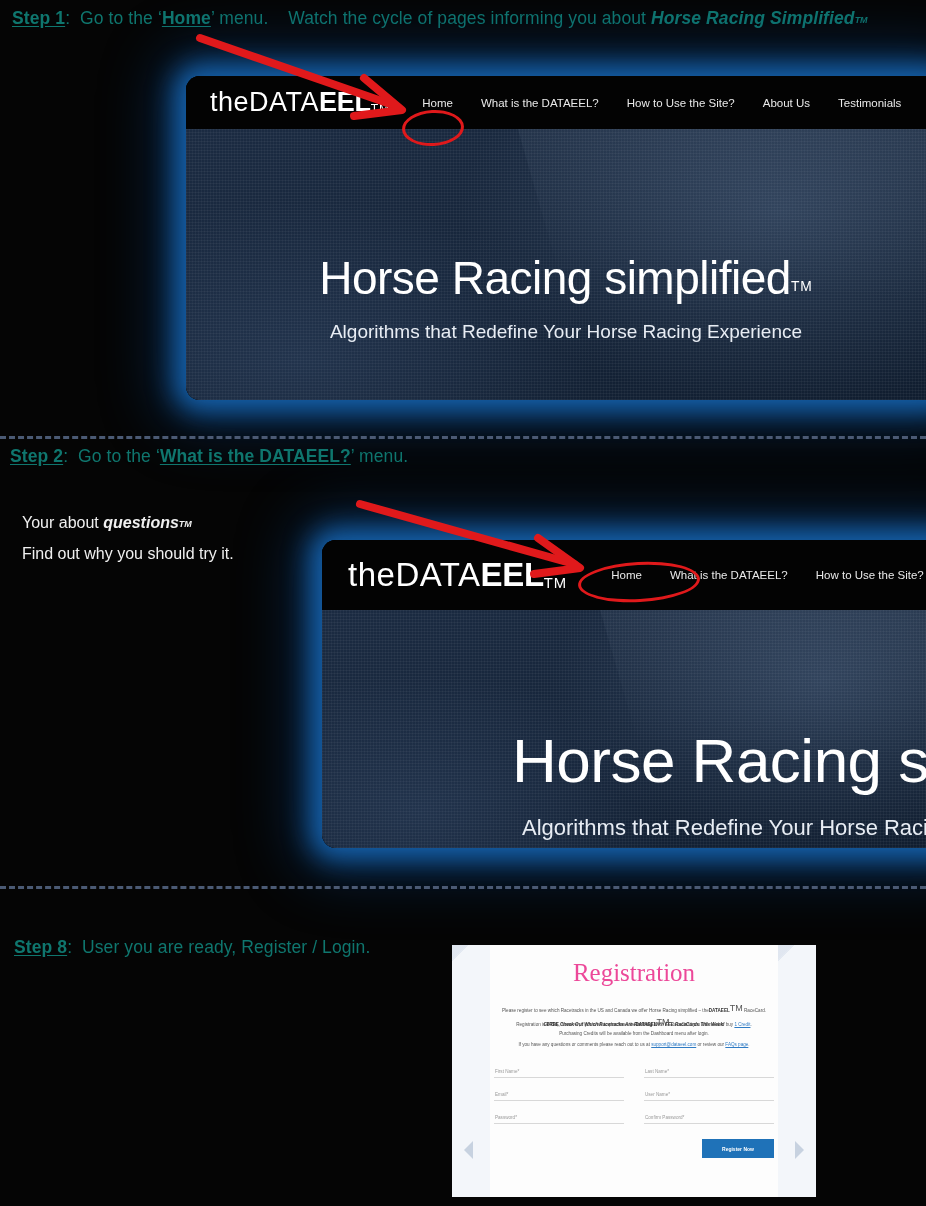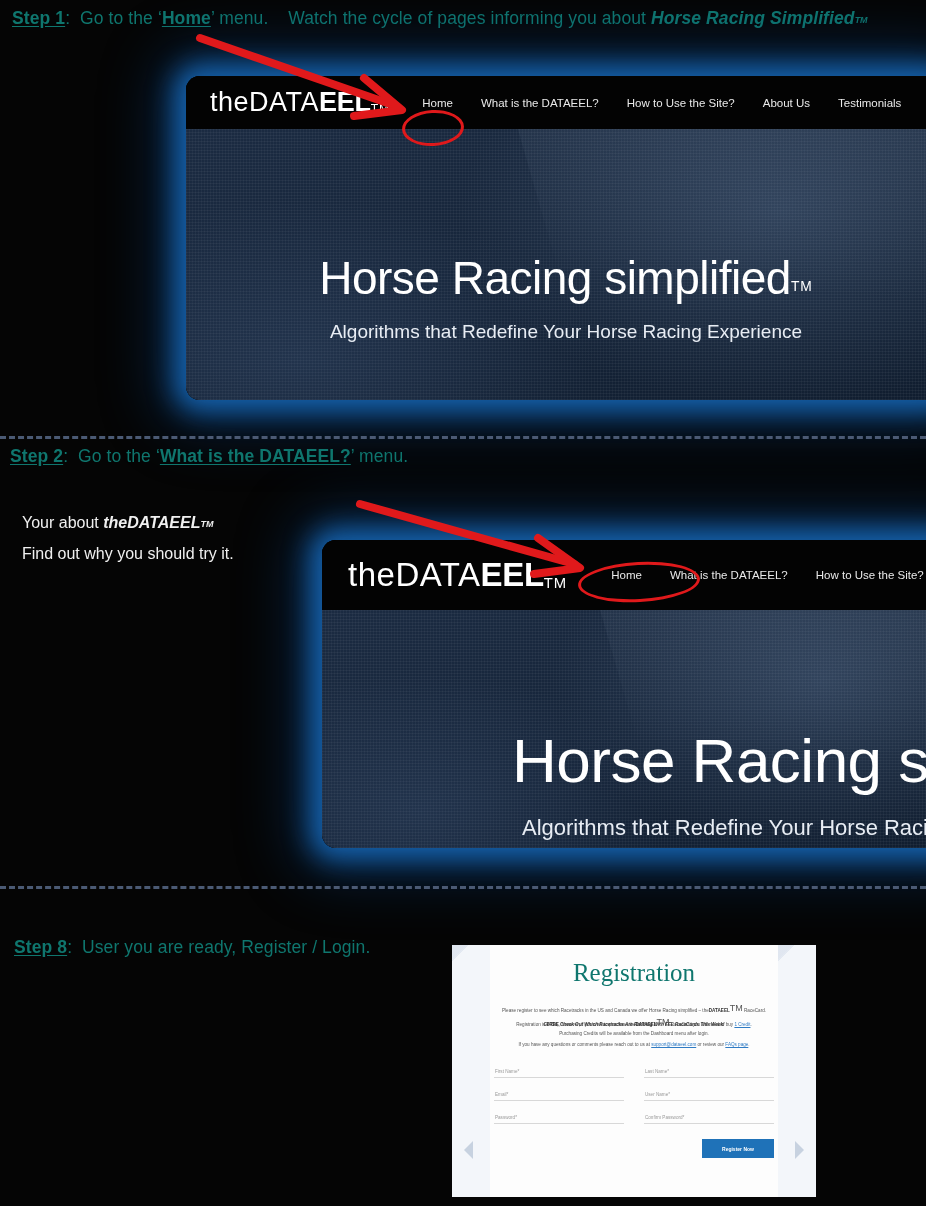--- a/index.html
+++ b/index.html
@@ -150,21 +150,21 @@
     border-right:9px solid #c7d2e0;
   }
   .carousel-arrow.right{
     border-top:9px solid transparent;
     border-bottom:9px solid transparent;
     border-left:9px solid #c7d2e0;
   }
   .reg-title{
     position:absolute;width:100%;text-align:center;
     font-family:"Liberation Serif", serif;
-    color:#0f766e;font-weight:400;
+    color:#ec4899;font-weight:400;
   }
   .reg-p{
     position:absolute;width:100%;text-align:center;
     color:#555;line-height:1.55;
   }
   .reg-p .lnk{color:#2f7bc4;text-decoration:underline;}
   .reg-p b{color:#333;}
   .reg-bold{
     position:absolute;width:100%;text-align:center;
     font-style:italic;font-weight:bold;color:#333;
@@ -234,21 +234,21 @@
   <path d="M168 44 L206 76 L158 82" stroke="#e0191b" stroke-width="8" stroke-linecap="round" stroke-linejoin="round" fill="none"></path>
 </svg>
 
 <div class="divider" style="top:436px;"></div>
 
 <div class="step-line" style="left:10px;top:446px;">
   <span class="step-label">Step 2</span><span>:</span>&nbsp;
   <span>Go to  the ‘</span><span class="kw">What is the DATAEEL?</span><span>’ menu.</span>
 </div>
 <div class="sub-line" style="left:22px;top:514px;">
-  <span>Your about </span><span class="ital">theDATAEEL</span><span class="tm ital">TM</span>
+  <span>Your about </span><span class="ital">questions</span><span class="tm ital">TM</span>
 </div>
 <div class="sub-line" style="left:22px;top:545px;text-align:right;">Find out why you should try it.</div>
 
 <div class="shot" style="left:322px;top:540px;width:640px;height:308px;">
   <div class="shot-inner">
 
     <div class="navbar" style="height:70px;padding-left:26px;">
       <div class="logo" style="font-size:33px;">
         <span>the</span><span>DATA</span><b>EEL</b><span class="tmk">TM</span>
       </div>

